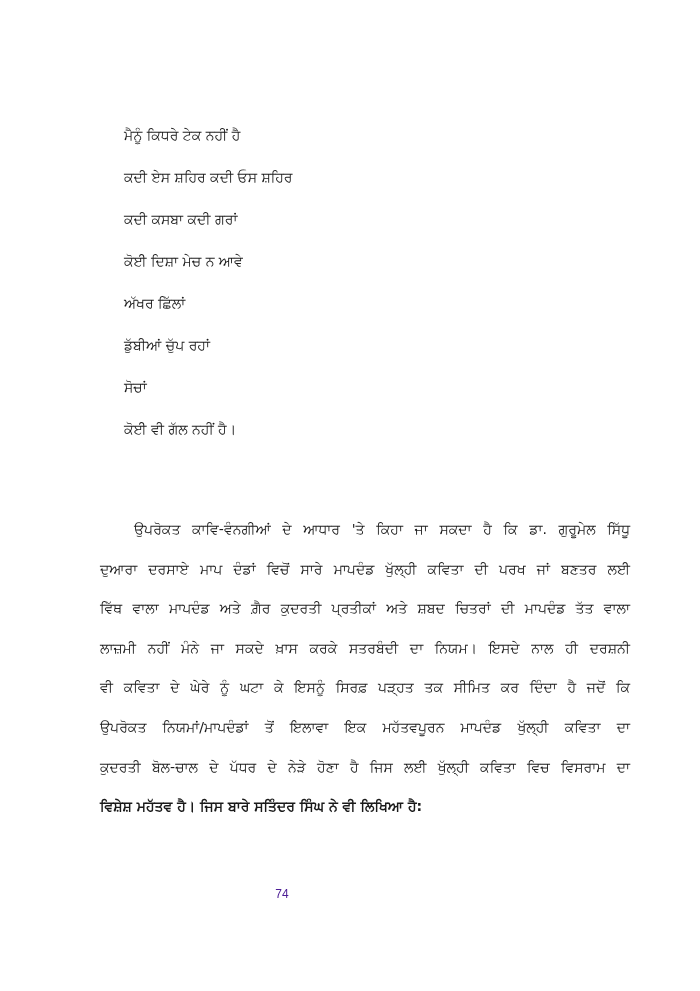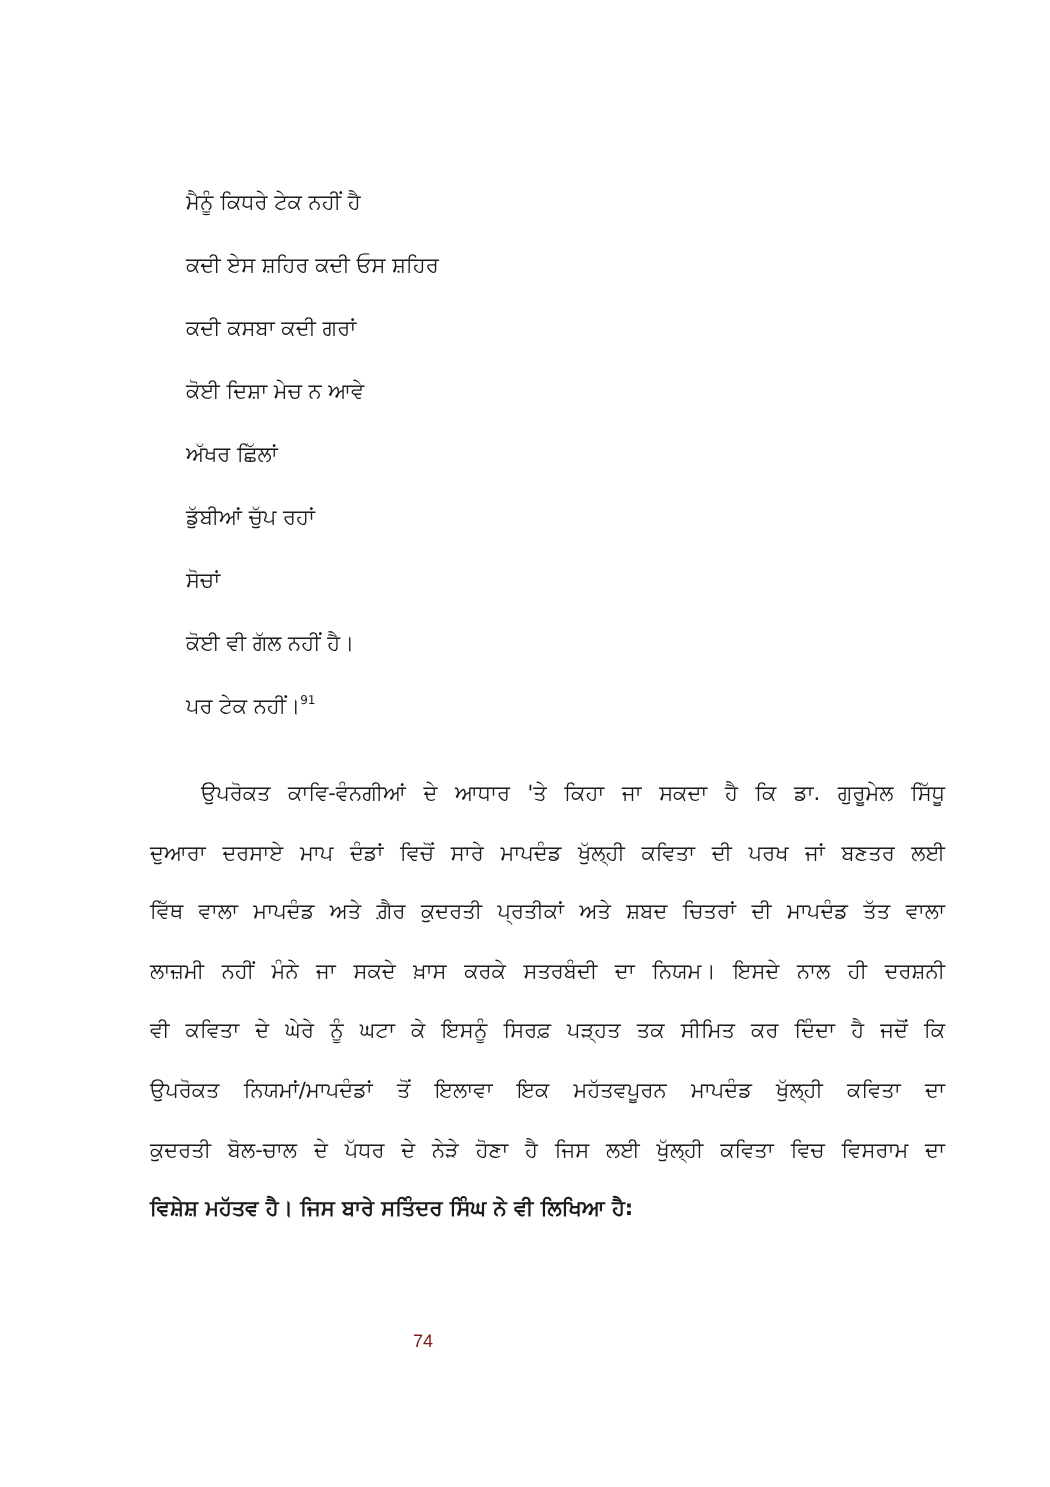--- a/index.html
+++ b/index.html
@@ -66,38 +66,37 @@
       font-weight: bold;
     }
     .page-number {
       position: absolute;
       left: 0;
       width: 564px;
       top: 887px;
       text-align: center;
       font-family: "Liberation Sans", sans-serif;
       font-size: 12px;
-      color: #7f1d1d;
+      color: #4c1d95;
     }
   </style>
 </head>
 <body>
 
 <div class="page">
 
   <div class="verse">
     <div class="verse-line">ਮੈਨੂੰ ਕਿਧਰੇ ਟੇਕ ਨਹੀਂ ਹੈ</div>
     <div class="verse-line">ਕਦੀ ਏਸ ਸ਼ਹਿਰ ਕਦੀ ਓਸ ਸ਼ਹਿਰ</div>
     <div class="verse-line">ਕਦੀ ਕਸਬਾ ਕਦੀ ਗਰਾਂ</div>
     <div class="verse-line">ਕੋਈ ਦਿਸ਼ਾ ਮੇਚ ਨ ਆਵੇ</div>
     <div class="verse-line">ਅੱਖਰ ਛਿੱਲਾਂ</div>
     <div class="verse-line">ਡੁੱਬੀਆਂ ਚੁੱਪ ਰਹਾਂ</div>
     <div class="verse-line">ਸੋਚਾਂ</div>
     <div class="verse-line">ਕੋਈ ਵੀ ਗੱਲ ਨਹੀਂ ਹੈ।</div>
-    <div class="verse-line"><span>ਪਰ ਟੇਕ ਨਹੀਂ।</span><span class="sup">91</span></div>
   </div>
 
   <div class="para">
     <span class="para-line first">ਉਪਰੋਕਤ ਕਾਵਿ-ਵੰਨਗੀਆਂ ਦੇ ਆਧਾਰ 'ਤੇ ਕਿਹਾ ਜਾ ਸਕਦਾ ਹੈ ਕਿ ਡਾ. ਗੁਰੂਮੇਲ ਸਿੱਧੂ</span>
     <span class="para-line">ਦੁਆਰਾ ਦਰਸਾਏ ਮਾਪ ਦੰਡਾਂ ਵਿਚੋਂ ਸਾਰੇ ਮਾਪਦੰਡ ਖੁੱਲ੍ਹੀ ਕਵਿਤਾ ਦੀ ਪਰਖ ਜਾਂ ਬਣਤਰ ਲਈ</span>
     <span class="para-line">ਵਿੱਥ ਵਾਲਾ ਮਾਪਦੰਡ ਅਤੇ ਗ਼ੈਰ ਕੁਦਰਤੀ ਪ੍ਰਤੀਕਾਂ ਅਤੇ ਸ਼ਬਦ ਚਿਤਰਾਂ ਦੀ ਮਾਪਦੰਡ ਤੱਤ ਵਾਲਾ</span>
     <span class="para-line">ਲਾਜ਼ਮੀ ਨਹੀਂ ਮੰਨੇ ਜਾ ਸਕਦੇ ਖ਼ਾਸ ਕਰਕੇ ਸਤਰਬੰਦੀ ਦਾ ਨਿਯਮ। ਇਸਦੇ ਨਾਲ ਹੀ ਦਰਸ਼ਨੀ</span>
     <span class="para-line">ਵੀ ਕਵਿਤਾ ਦੇ ਘੇਰੇ ਨੂੰ ਘਟਾ ਕੇ ਇਸਨੂੰ ਸਿਰਫ਼ ਪੜ੍ਹਤ ਤਕ ਸੀਮਿਤ ਕਰ ਦਿੰਦਾ ਹੈ ਜਦੋਂ ਕਿ</span>
     <span class="para-line">ਉਪਰੋਕਤ ਨਿਯਮਾਂ/ਮਾਪਦੰਡਾਂ ਤੋਂ ਇਲਾਵਾ ਇਕ ਮਹੱਤਵਪੂਰਨ ਮਾਪਦੰਡ ਖੁੱਲ੍ਹੀ ਕਵਿਤਾ ਦਾ</span>
     <span class="para-line">ਕੁਦਰਤੀ ਬੋਲ-ਚਾਲ ਦੇ ਪੱਧਰ ਦੇ ਨੇੜੇ ਹੋਣਾ ਹੈ ਜਿਸ ਲਈ ਖੁੱਲ੍ਹੀ ਕਵਿਤਾ ਵਿਚ ਵਿਸਰਾਮ ਦਾ</span>

